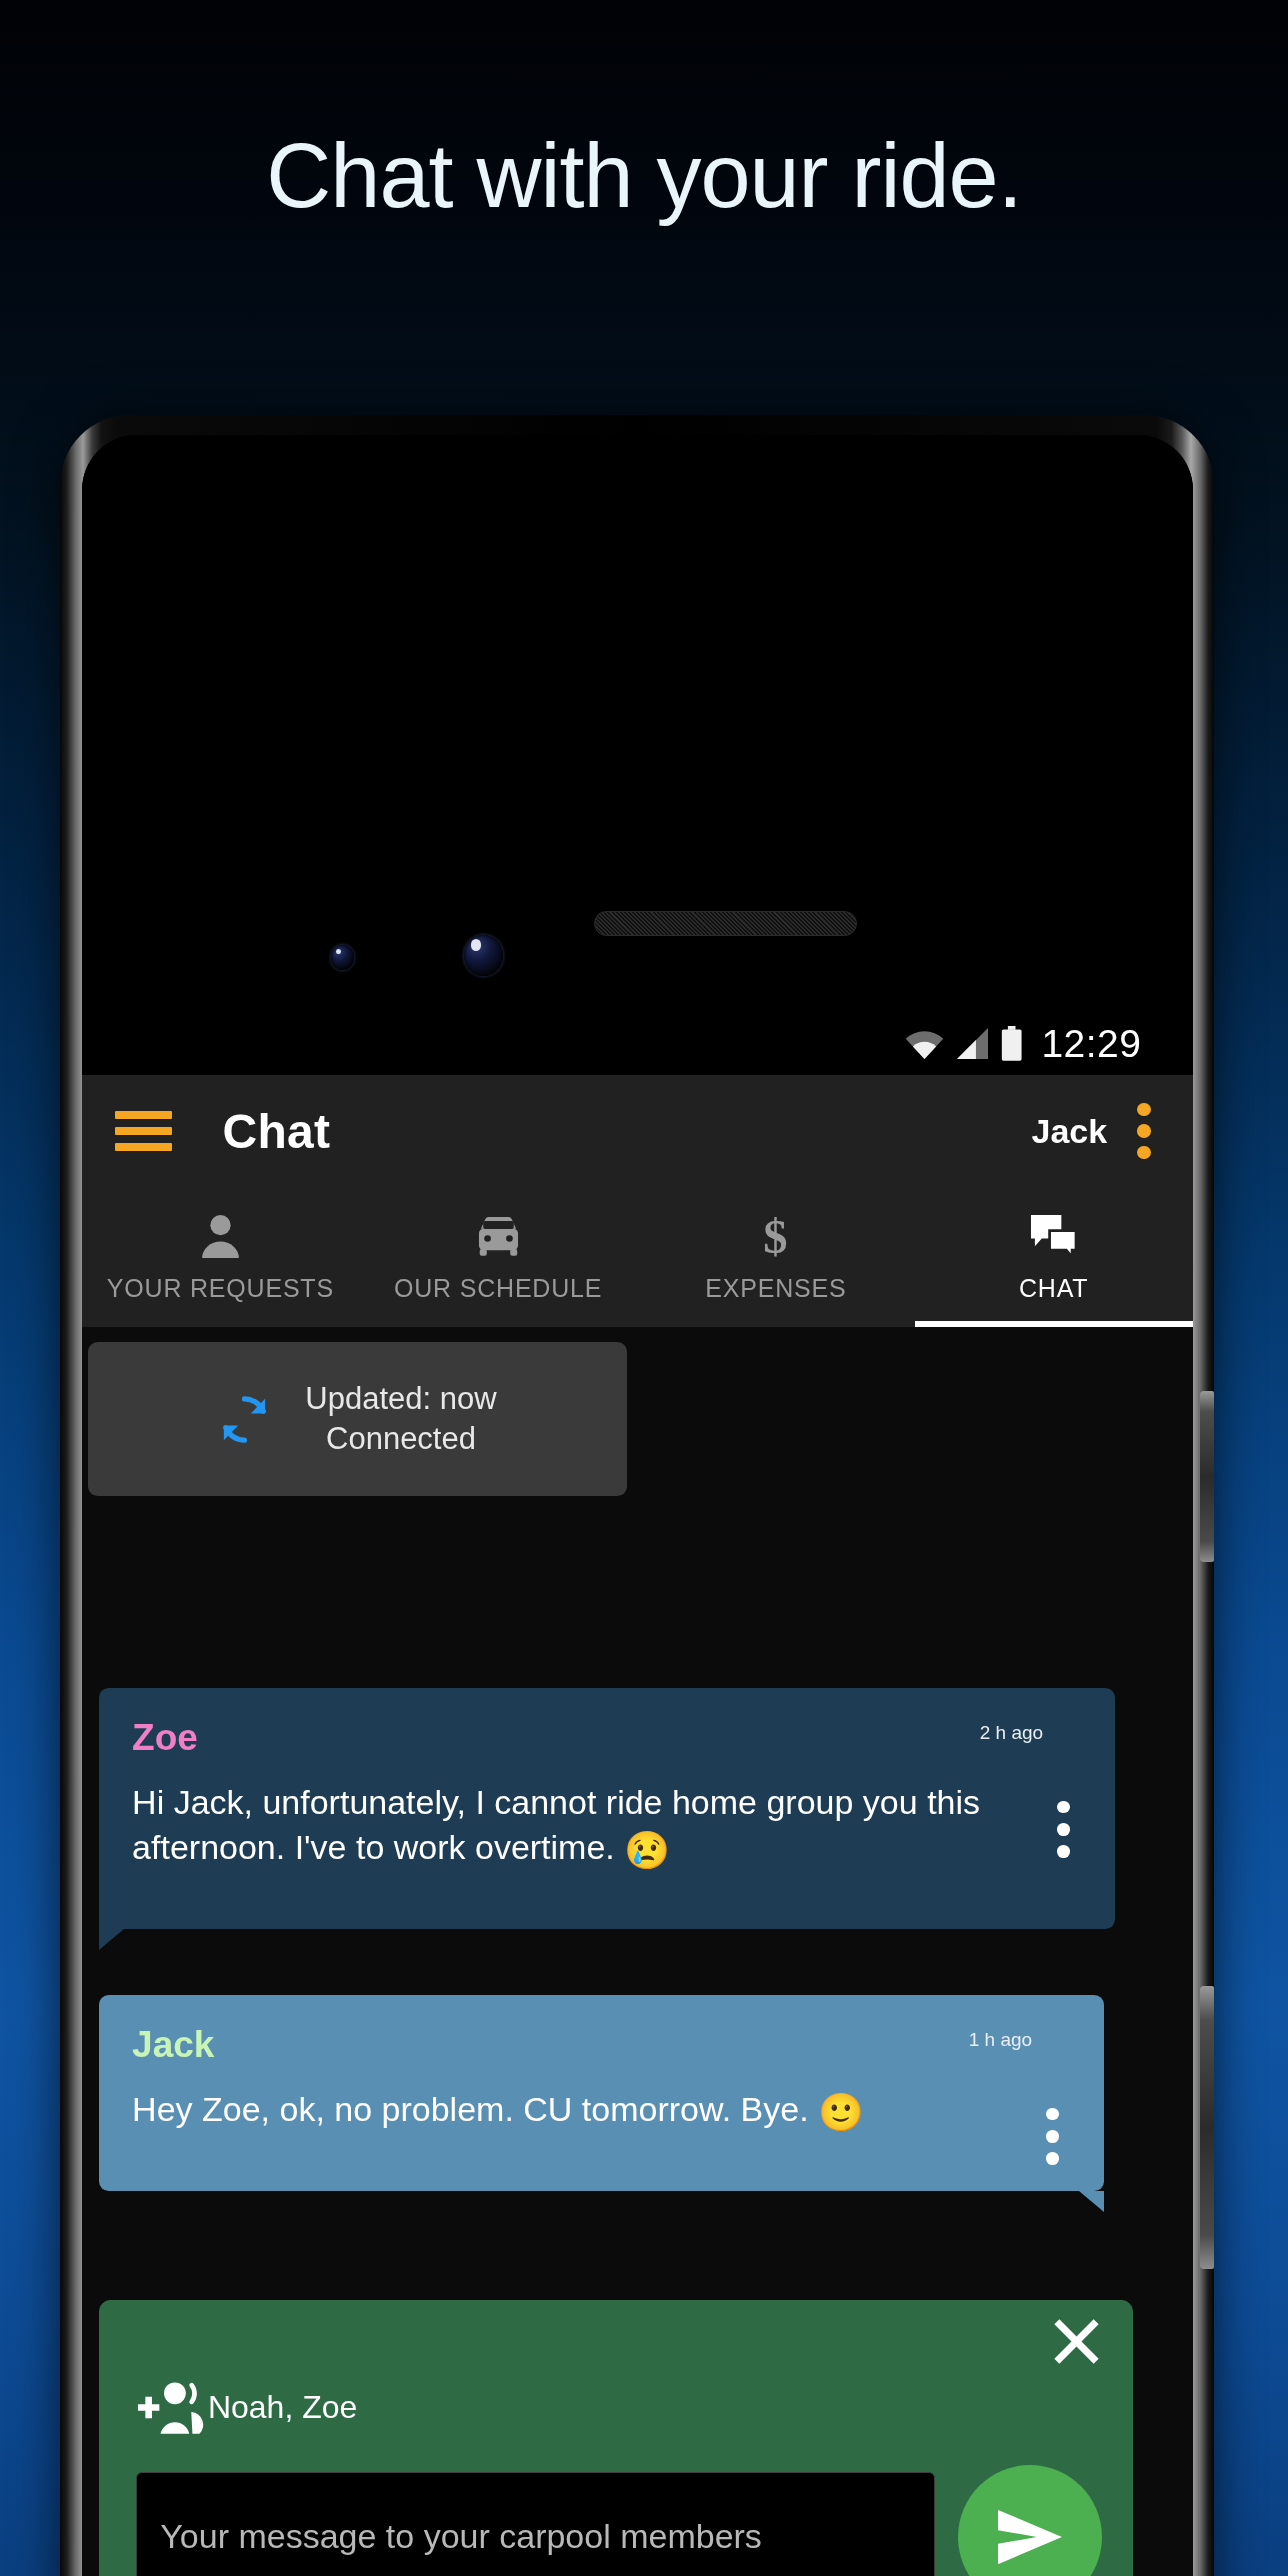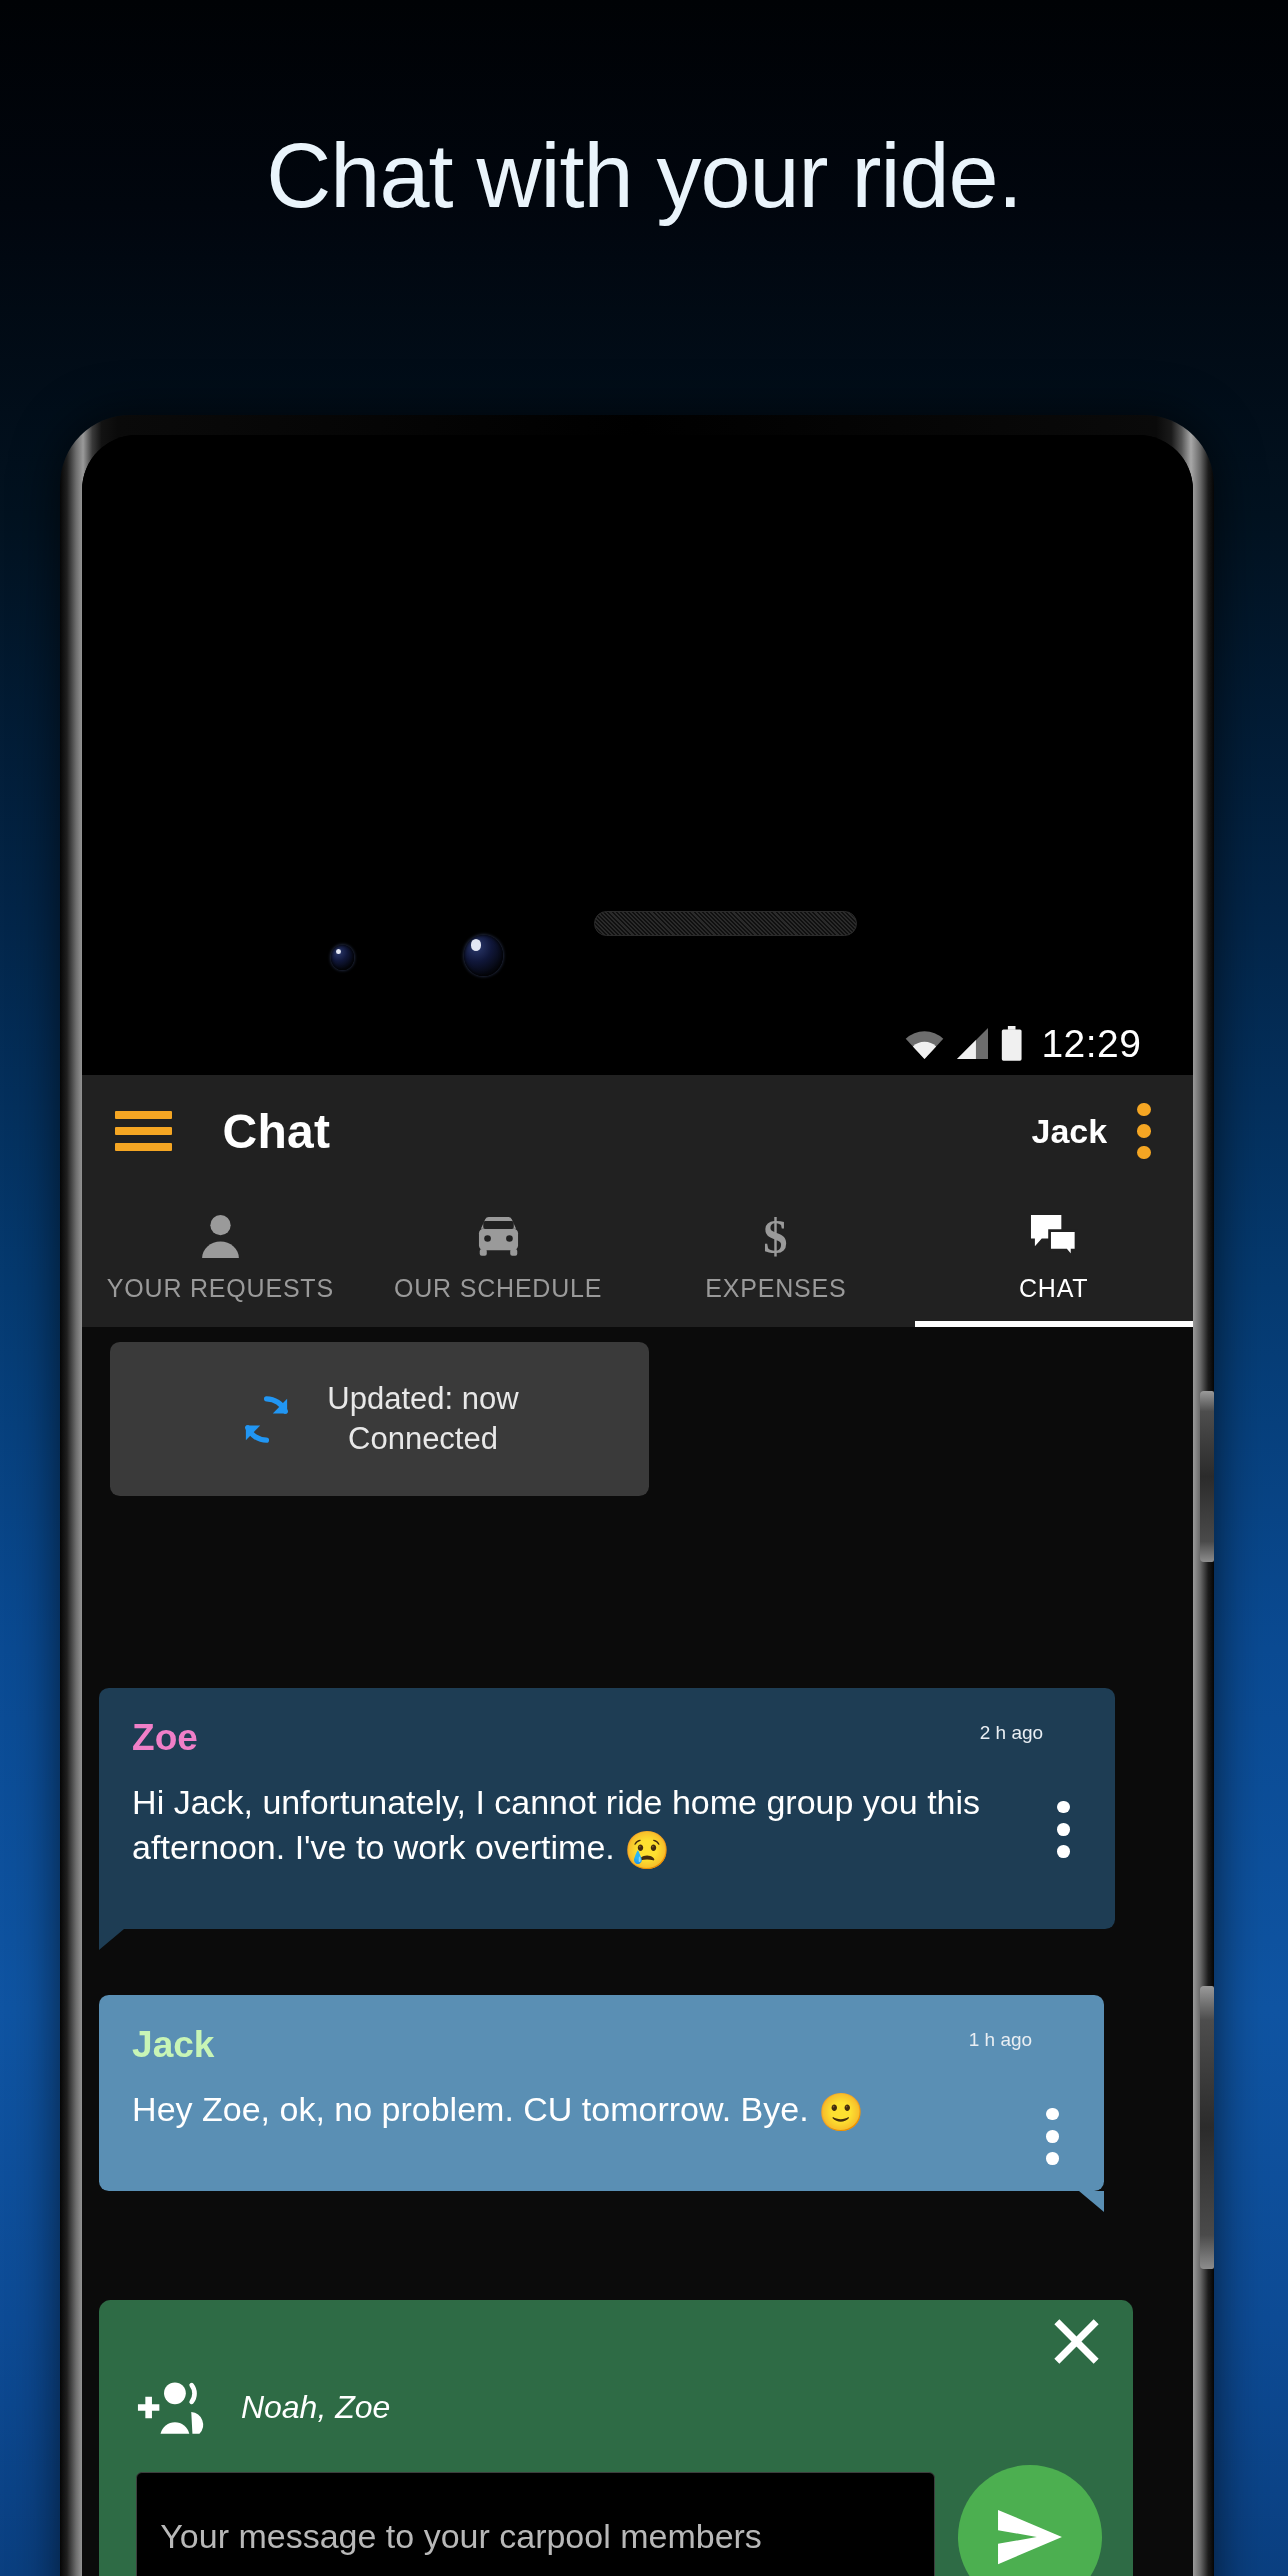--- a/index.html
+++ b/index.html
@@ -228,21 +228,21 @@
     content: "";
     position: absolute;
     left: 0; right: 0; bottom: 0;
     height: 5.9px;
     background: #ffffff;
   }
 
   
   .sync-chip {
     position: absolute;
-    left: 28px; top: 907px;
+    left: 6px; top: 907px;
     width: 539px;
     height: 154px;
     background: #3a3a3a;
     border-radius: 9.8px;
     display: flex;
     align-items: center;
     justify-content: center;
     gap: 33px;
     padding: 0 19.5px;
   }
@@ -347,24 +347,22 @@
   }
   .composer-close {
     position: absolute;
     right: 29px; top: 13.7px;
     width: 55px; height: 55px;
     cursor: pointer;
   }
   .composer-recipients {
     display: flex;
     align-items: center;
-    gap: 33px;
     margin-top: 57px;
     padding-left: 9.8px;
-    font-style: italic;
   }
   .composer-recipients .names {
     color: #ffffff;
     font-size: 32px;
   }
   .composer-input-row {
     display: flex;
     align-items: center;
     gap: 23.4px;
     margin-top: 29px;

